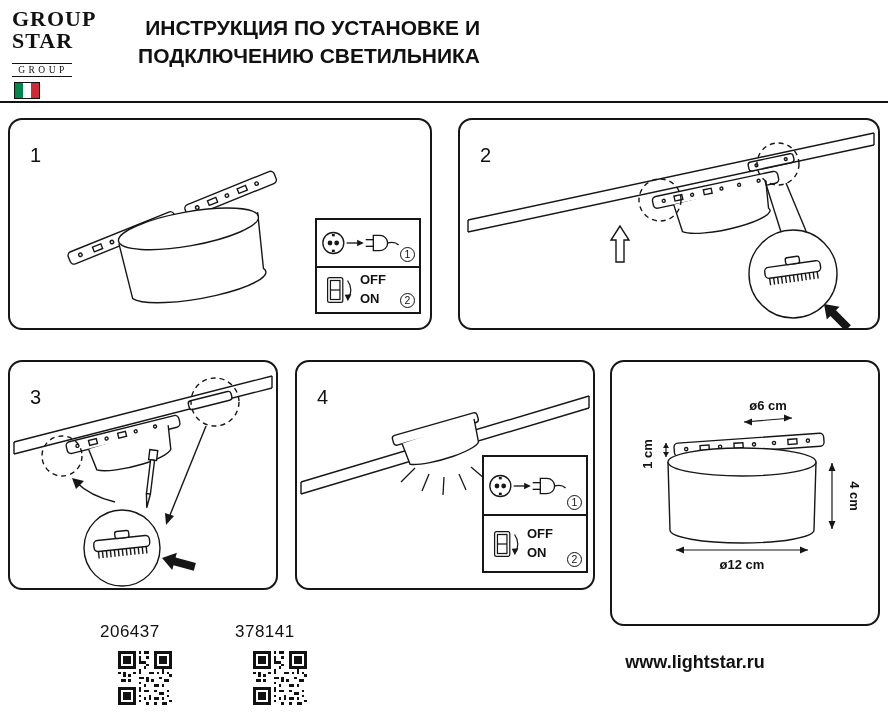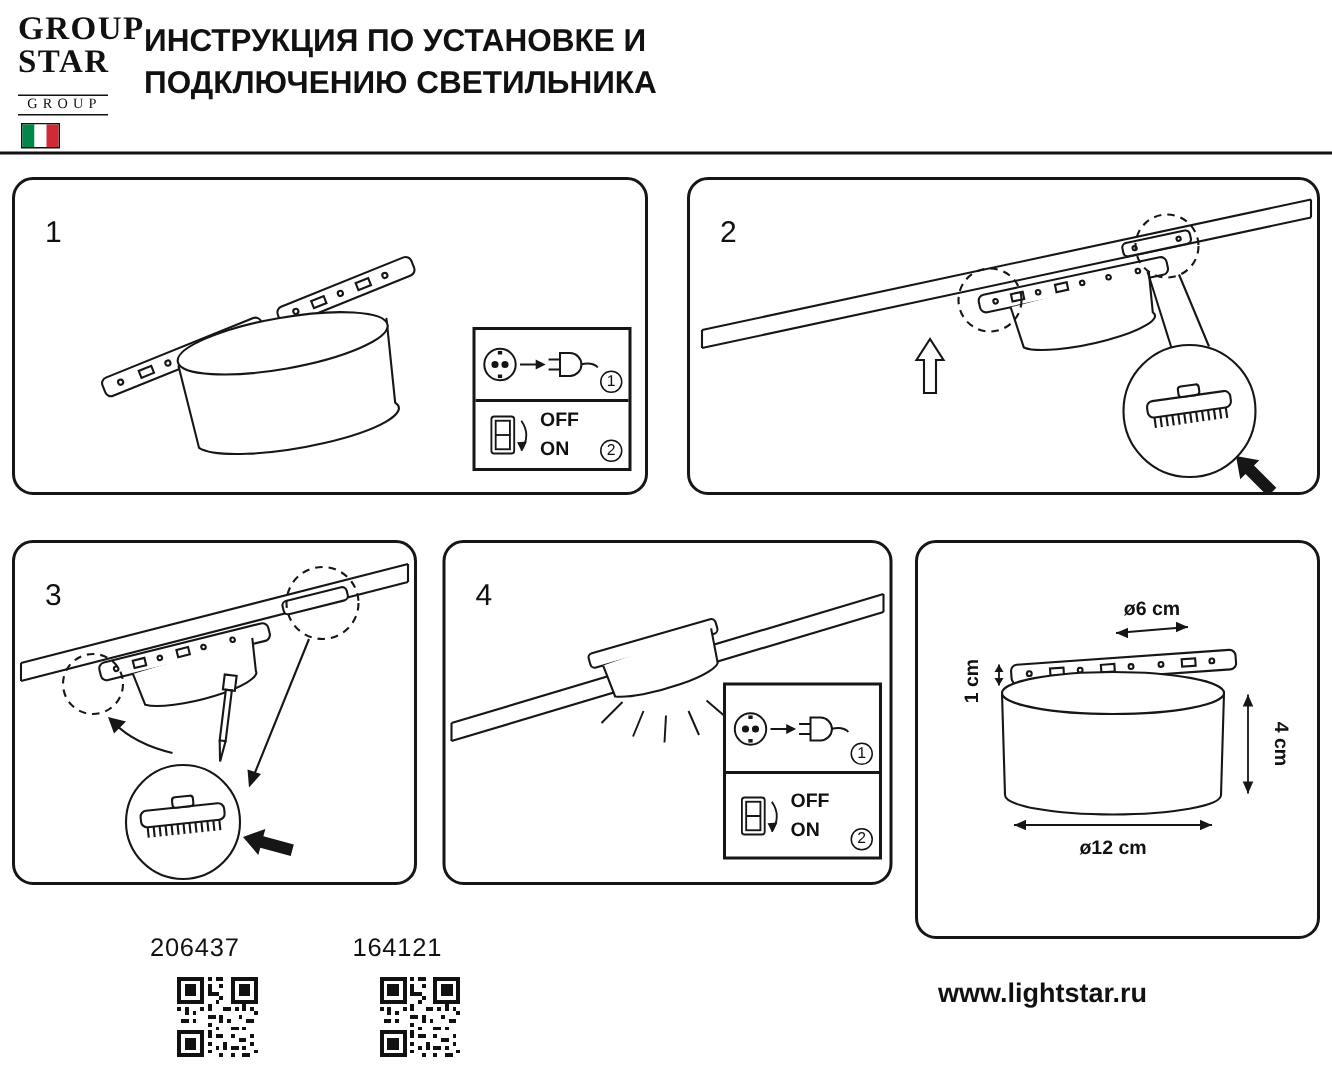--- a/index.html
+++ b/index.html
@@ -7,21 +7,21 @@
   .page{position:relative;width:888px;height:720px;background:#fff;overflow:hidden}
 
   
   .logo{position:absolute;left:12px;top:8px;width:74px;font-family:"Liberation Serif",serif;color:#111}
   .logo-word{font-weight:bold;font-size:22px;line-height:.98;letter-spacing:1px}
   .logo-group{font-size:9.5px;letter-spacing:3.5px;margin-top:12px;border-top:1.5px solid #111;border-bottom:1.5px solid #111;padding:1px 0 1px 2px;width:60px;text-align:center}
   .logo-flag{margin-top:5px;margin-left:2px;width:26px;height:17px;border:1px solid #111;display:flex}
   .logo-flag span{flex:1}
   .fg{background:#00884a}.fw{background:#fff}.fr{background:#cf2b36}
 
-  .title{position:absolute;left:96px;top:14px;width:384px;text-align:left;font-size:21px;font-weight:bold;line-height:1.35}
+  .title{position:absolute;left:96px;top:14px;width:384px;text-align:right;font-size:21px;font-weight:bold;line-height:1.35}
   .series{position:absolute;left:520px;top:22px;width:286px;text-align:center;font-size:16px;font-weight:bold}
   .articles{position:absolute;left:470px;top:50px;width:380px;text-align:center;font-size:17.5px;font-weight:bold}
   .divider{position:absolute;left:0;top:101px;width:888px;height:2px;background:#111}
 
   
   .panel{position:absolute;border:2px solid #161616;border-radius:14px;background:#fff}
   .pnum{position:absolute;left:20px;top:24px;font-size:20px}
   .diag{position:absolute;left:0;top:0}
   svg text{font-family:"Liberation Sans",sans-serif;font-size:13px;font-weight:bold;fill:#111;stroke:none}
 
@@ -324,21 +324,21 @@
         </g>
         <text x="156" y="48" text-anchor="middle">ø6 cm</text>
         <text x="40" y="92" text-anchor="middle" transform="rotate(-90 40 92)">1 cm</text>
         <text x="238" y="134" text-anchor="middle" transform="rotate(90 238 134)">4 cm</text>
         <text x="130" y="207" text-anchor="middle">ø12 cm</text>
       </g>
     </svg>
   </section>
 
   <div class="article-label" style="left:100px;top:622px">206437</div>
-  <div class="article-label" style="left:235px;top:622px">164121</div>
+  <div class="article-label" style="left:235px;top:622px">378141</div>
 
   <svg class="qr" style="left:113px;top:646px" viewBox="0 0 25 25" shape-rendering="crispEdges">
       <use href="#qrpat"></use>
     </svg>
   <svg class="qr" style="left:248px;top:646px" viewBox="0 0 25 25" shape-rendering="crispEdges">
       <use href="#qrpat"></use>
     </svg>
 
   <div class="website">www.lightstar.ru</div>
 

